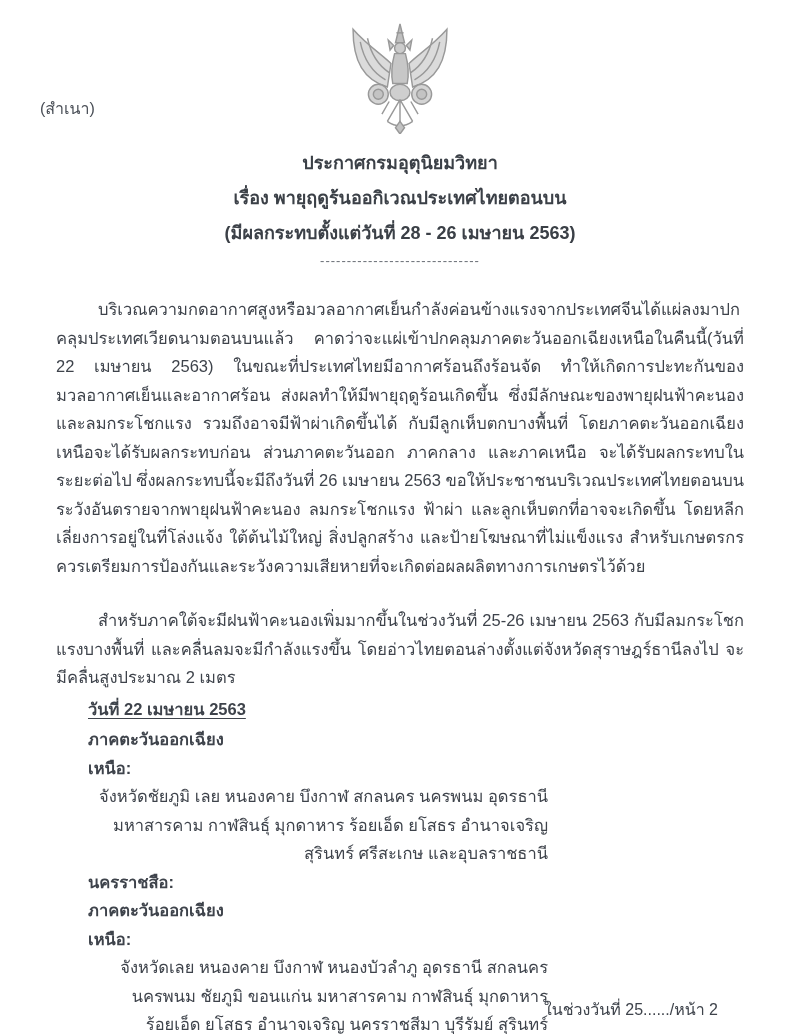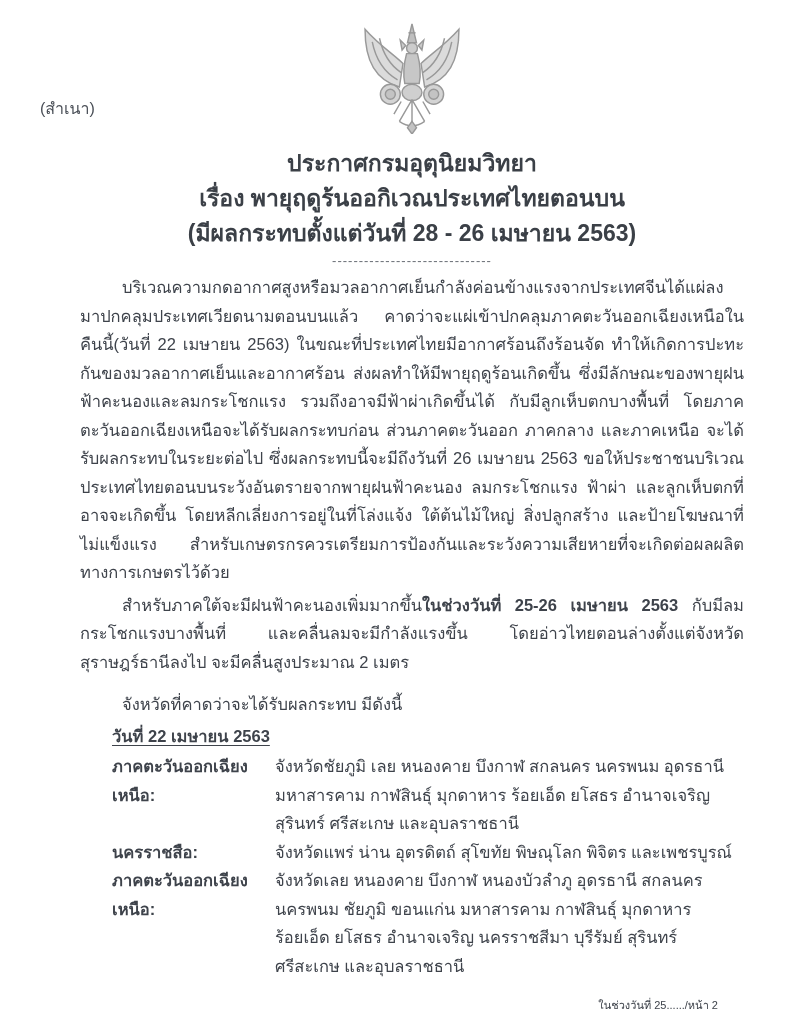--- a/index.html
+++ b/index.html
@@ -5,21 +5,21 @@
   * { margin: 0; padding: 0; box-sizing: border-box; }
   html, body { background: #ffffff; }
   body { font-family: "Liberation Sans", "DejaVu Sans", sans-serif; }
   .page {
     position: relative;
     width: 800px;
     height: 1034px;
     margin: 0 auto;
     background: #ffffff;
     color: #3e434b;
-    padding: 22px 56px 0 80px;
+    padding: 22px 56px 0 56px;
     overflow: hidden;
   }
   .copy-label {
     position: absolute;
     left: 40px;
     top: 96px;
     font-size: 16px;
     color: #4a4f57;
   }
   .emblem {
@@ -27,71 +27,72 @@
     height: 112px;
     margin: 0 auto;
     display: flex;
     align-items: center;
     justify-content: center;
   }
   .title-block {
     margin-top: 12px;
     text-align: center;
     font-weight: bold;
-    font-size: 23px;
+    font-size: 18px;
     line-height: 35px;
     color: #3b4047;
   }
   .separator {
     text-align: center;
     font-size: 13px;
     line-height: 16px;
     letter-spacing: 1px;
     color: #6a6f76;
     margin-top: 2px;
   }
   .body-text { font-size: 16.5px; line-height: 28.5px; }
   .para {
-    margin-top: 4px;
+    margin-top: 26px;
     text-align: justify;
     text-indent: 42px;
   }
   .impact-intro {
     margin-top: 14px;
     text-indent: 42px;
   }
   .section-header {
     margin: 3px 0 2px 32px;
     font-weight: bold;
     text-decoration: underline;
     text-underline-offset: 3px;
   }
   .region-row {
     display: flex;
     margin-left: 32px;
     align-items: flex-start;
+    flex-direction: column;
   }
   .region-label {
     width: 163px;
     flex-shrink: 0;
     font-weight: bold;
   }
   .province-list {
     flex: 0 1 auto;
     max-width: 460px;
-    text-align: left;
+    text-align: right;
   }
   .page-footer {
     position: absolute;
     right: 82px;
-    bottom: 20px;
-    font-size: 11px;
+    bottom: 12px;
+    font-size: 16px;
     color: #3e434b;
   }
-  .bold { font-weight: bold; }
+  .bold { font-weight: normal; }
 </style>
 </head>
 <body>
 
 <div class="page">
 
   <div class="copy-label">(สำเนา)</div>
 
   <div class="emblem">
     <svg viewBox="0 0 160 124" width="150" height="112" aria-hidden="true">
@@ -137,34 +138,32 @@
   </div>
 
   <div class="separator">------------------------------</div>
 
   <div class="body-text">
 
     <p class="para">บริเวณความกดอากาศสูงหรือมวลอากาศเย็นกำลังค่อนข้างแรงจากประเทศจีนได้แผ่ลงมาปกคลุมประเทศเวียดนามตอนบนแล้ว คาดว่าจะแผ่เข้าปกคลุมภาคตะวันออกเฉียงเหนือในคืนนี้(วันที่ 22 เมษายน 2563) ในขณะที่ประเทศไทยมีอากาศร้อนถึงร้อนจัด ทำให้เกิดการปะทะกันของมวลอากาศเย็นและอากาศร้อน ส่งผลทำให้มีพายุฤดูร้อนเกิดขึ้น ซึ่งมีลักษณะของพายุฝนฟ้าคะนองและลมกระโชกแรง รวมถึงอาจมีฟ้าผ่าเกิดขึ้นได้ กับมีลูกเห็บตกบางพื้นที่ โดยภาคตะวันออกเฉียงเหนือจะได้รับผลกระทบก่อน ส่วนภาคตะวันออก ภาคกลาง และภาคเหนือ จะได้รับผลกระทบในระยะต่อไป ซึ่งผลกระทบนี้จะมีถึงวันที่ 26 เมษายน 2563 ขอให้ประชาชนบริเวณประเทศไทยตอนบนระวังอันตรายจากพายุฝนฟ้าคะนอง ลมกระโชกแรง ฟ้าผ่า และลูกเห็บตกที่อาจจะเกิดขึ้น โดยหลีกเลี่ยงการอยู่ในที่โล่งแจ้ง ใต้ต้นไม้ใหญ่ สิ่งปลูกสร้าง และป้ายโฆษณาที่ไม่แข็งแรง สำหรับเกษตรกรควรเตรียมการป้องกันและระวังความเสียหายที่จะเกิดต่อผลผลิตทางการเกษตรไว้ด้วย</p>
 
     <p class="para"><span>สำหรับภาคใต้จะมีฝนฟ้าคะนองเพิ่มมากขึ้น</span><span class="bold">ในช่วงวันที่ 25-26 เมษายน 2563</span><span> กับมีลมกระโชกแรงบางพื้นที่ และคลื่นลมจะมีกำลังแรงขึ้น โดยอ่าวไทยตอนล่างตั้งแต่จังหวัดสุราษฎร์ธานีลงไป จะมีคลื่นสูงประมาณ 2 เมตร</span></p>
 
-    <p class="impact-intro">จังหวัดที่คาดว่าจะได้รับผลกระทบ มีดังนี้</p>
 
     <div class="section">
       <div class="section-header">วันที่ 22 เมษายน 2563</div>
       <div class="region-row">
         <div class="region-label">ภาคตะวันออกเฉียงเหนือ:</div>
         <div class="province-list">จังหวัดชัยภูมิ เลย หนองคาย บึงกาฬ สกลนคร นครพนม อุดรธานี มหาสารคาม กาฬสินธุ์ มุกดาหาร ร้อยเอ็ด ยโสธร อำนาจเจริญ สุรินทร์ ศรีสะเกษ และอุบลราชธานี</div>
       </div>
     </div>
 
     <div class="section">
       <div class="region-row">
         <div class="region-label">นครราชสือ:</div>
-        <div class="province-list">จังหวัดแพร่ น่าน อุตรดิตถ์ สุโขทัย พิษณุโลก พิจิตร และเพชรบูรณ์</div>
       </div>
       <div class="region-row">
         <div class="region-label">ภาคตะวันออกเฉียงเหนือ:</div>
         <div class="province-list">จังหวัดเลย หนองคาย บึงกาฬ หนองบัวลำภู อุดรธานี สกลนคร นครพนม ชัยภูมิ ขอนแก่น มหาสารคาม กาฬสินธุ์ มุกดาหาร ร้อยเอ็ด ยโสธร อำนาจเจริญ นครราชสีมา บุรีรัมย์ สุรินทร์ ศรีสะเกษ และอุบลราชธานี</div>
       </div>
 
     </div>
 
   </div>
 

